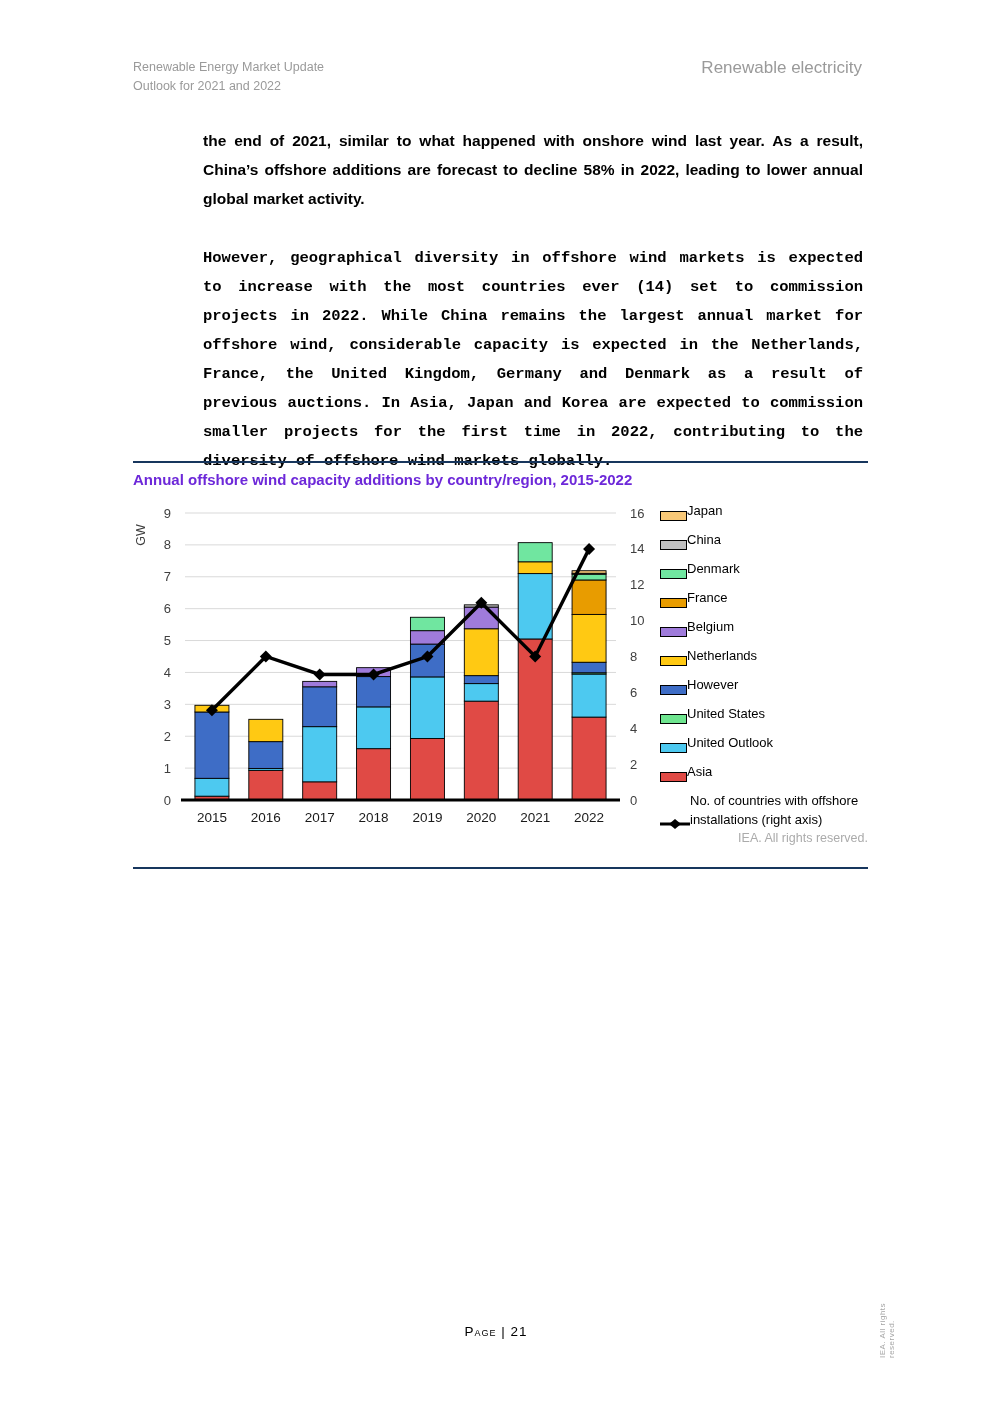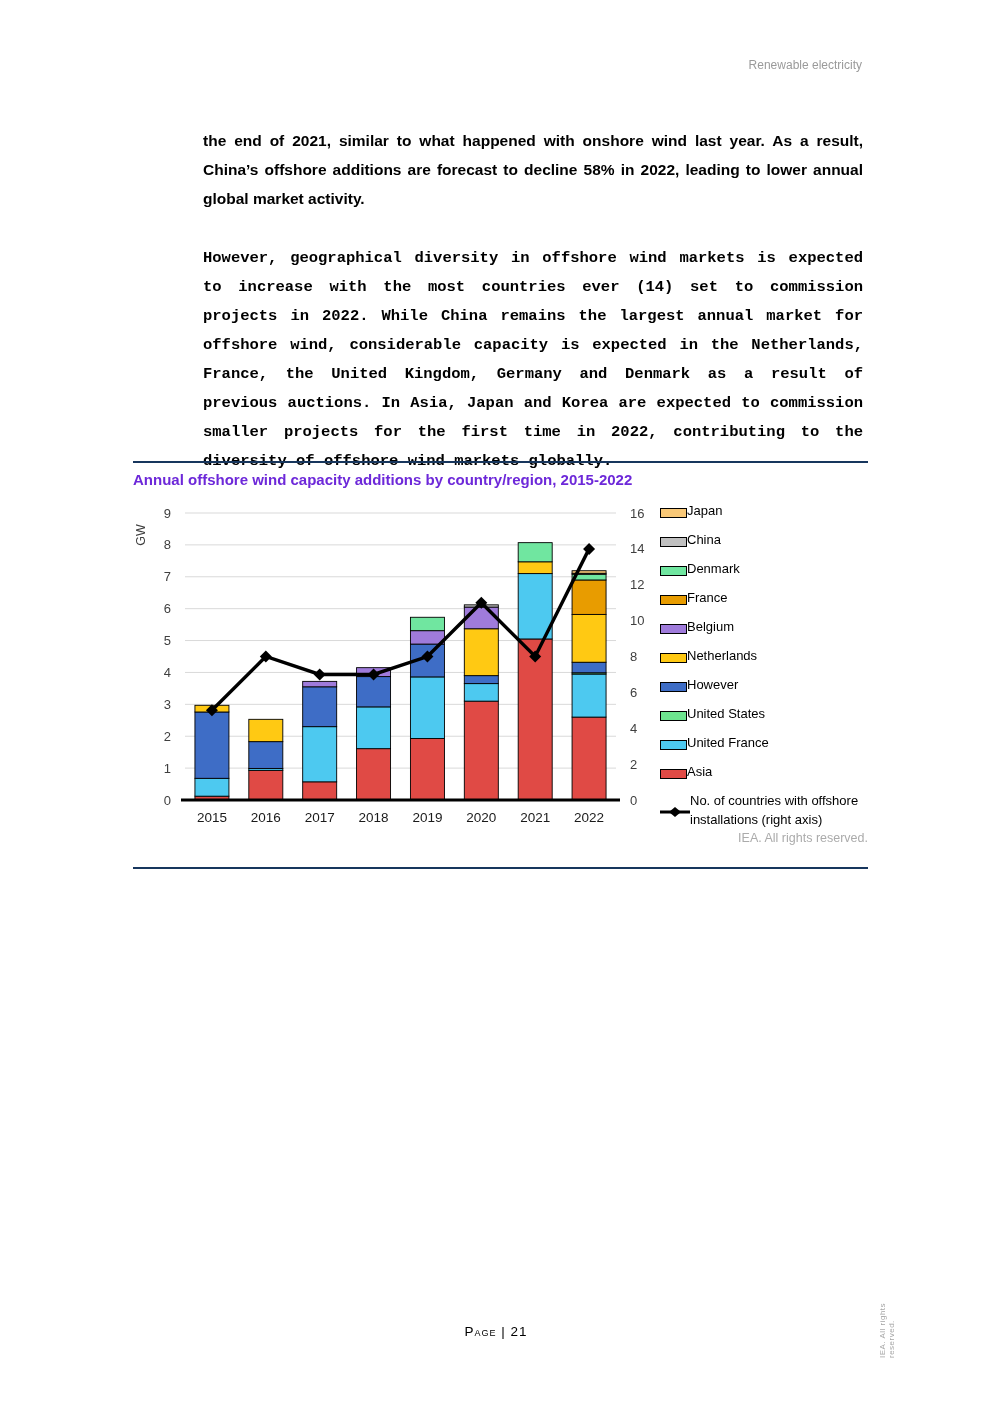--- a/index.html
+++ b/index.html
@@ -1,52 +1,56 @@
 <!DOCTYPE html>
 <html><head>
 <meta charset="utf-8">
 <style>
   * { margin:0; padding:0; box-sizing:border-box; }
   html,body { background:#ffffff; }
   body { font-family:"Liberation Sans", sans-serif; }
   .page { position:relative; width:992px; height:1403px; background:#fff; overflow:hidden; }
 
   .header-left { position:absolute; left:133px; top:58px; font-size:12.5px; line-height:19px; color:#9a9a9a; }
-  .header-right { position:absolute; right:130px; top:58px; font-size:12px; color:#9a9a9a; }
+  .header-right { position:absolute; right:130px; top:58px; font-size:17px; color:#9a9a9a; }
 
   .body-text { position:absolute; left:203px; width:660px; }
   .para { font-size:15.5px; line-height:29px; font-weight:600; color:#000; text-align:justify; margin-bottom:20px; }
   .p1 { top:126px; }
   .p2 { top:230px; }
 
   .rule { position:absolute; left:133px; width:735px; height:2px; background:#17365d; }
   .rule-top { top:461px; }
   .rule-bottom { top:867px; }
 
   .fig-title { position:absolute; left:133px; top:471px; width:735px; font-size:15px; font-weight:bold; color:#6d28d9; }
 
   .chart-svg { position:absolute; left:133px; top:497px; }
 
   .legend { position:absolute; left:660px; top:502px; width:218px; }
-  .legend-item { display:flex; align-items:center; margin-bottom:10.5px; min-height:18.5px; }
+  .legend-item { display:flex; align-items:flex-end; margin-bottom:10.5px; min-height:18.5px; }
   .legend-swatch { display:inline-block; width:27px; height:10px; border:1.3px solid #000; margin-top:3px; flex:0 0 auto; }
   .legend-label { font-size:13px; color:#000; line-height:18.5px; }
   .legend-line-marker { flex:0 0 auto; margin-top:3px; }
 
   .credit { position:absolute; left:560px; top:831px; width:308px; text-align:right; font-size:12.5px; color:#ababab; }
 
   .footer { position:absolute; left:0; top:1324px; width:992px; text-align:center; font-size:13.5px; color:#000; font-variant:small-caps; letter-spacing:1px; }
 
   .side-note { position:absolute; left:878px; top:1273px; height:85px; writing-mode:vertical-rl; transform:rotate(180deg); font-size:8px; color:#a6a6a6; letter-spacing:0.5px; }
 </style>
 </head>
 <body>
 
 <div class="page">
 
+  <div class="header-left">
+    <div>Renewable Energy Market Update</div>
+    <div>Outlook for 2021 and 2022</div>
+  </div>
   <div class="header-right">Renewable electricity</div>
 
   <div class="body-text p1" style="position:absolute; top:126px;">
     <p class="para">the end of 2021, similar to what happened with onshore wind last year. As a result, China’s offshore additions are forecast to decline 58% in 2022, leading to lower annual global market activity.</p>
   </div>
   <div class="body-text p2" style="position:absolute; top:244px;font-family:Liberation Mono, monospace;">
     <p class="para">However, geographical diversity in offshore wind markets is expected to increase with the most countries ever (14) set to commission projects in 2022. While China remains the largest annual market for offshore wind, considerable capacity is expected in the Netherlands, France, the United Kingdom, Germany and Denmark as a result of previous auctions. In Asia, Japan and Korea are expected to commission smaller projects for the first time in 2022, contributing to the diversity of offshore wind markets globally.</p>
   </div>
 
   <div class="rule rule-top"></div>
@@ -170,21 +174,21 @@
       <div class="legend-item">
         <span class="legend-swatch" style="background: rgb(62, 109, 198);"></span>
         <span class="legend-label">However</span>
       </div>
       <div class="legend-item">
         <span class="legend-swatch" style="background: rgb(110, 229, 143);"></span>
         <span class="legend-label">United States</span>
       </div>
       <div class="legend-item">
         <span class="legend-swatch" style="background: rgb(77, 201, 240);"></span>
-        <span class="legend-label">United France</span>
+        <span class="legend-label">United Outlook</span>
       </div>
       <div class="legend-item">
         <span class="legend-swatch" style="background: rgb(224, 74, 69);"></span>
         <span class="legend-label">Asia</span>
       </div>
       <div class="legend-item">
         <svg class="legend-line-marker" width="30" height="10" viewBox="0 0 30 10">
           <line x1="0" y1="5" x2="30" y2="5" stroke="#000" stroke-width="3"></line>
           <path d="M15 0 L21 5 L15 10 L9 5 Z" fill="#000"></path>
         </svg>

